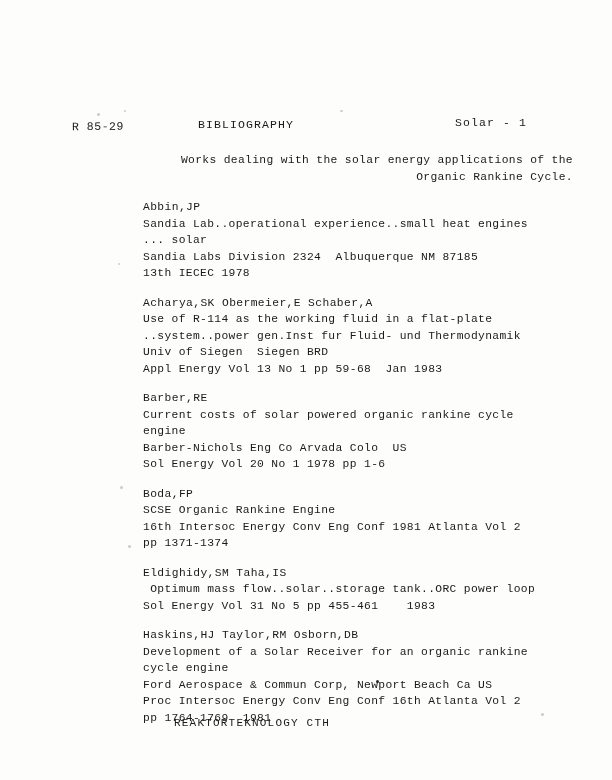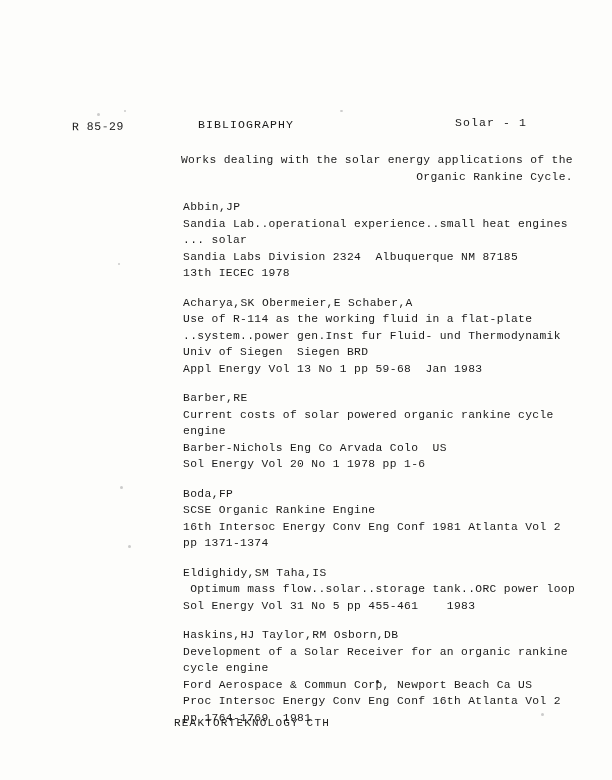--- a/index.html
+++ b/index.html
@@ -69,21 +69,20 @@
     text-align: right;
   }
   .line {
     font-size: 11.3px;
     line-height: 16.5px;
     letter-spacing: 0.35px;
     white-space: pre;
   }
   .entry {
     margin-bottom: 13px;
-    margin-left: 40px;
   }
   .entry .line:first-child {
     letter-spacing: 0.4px;
   }
   .footer {
     position: absolute;
     top: 717px;
     left: 0;
     width: 504px;
     text-align: center;

